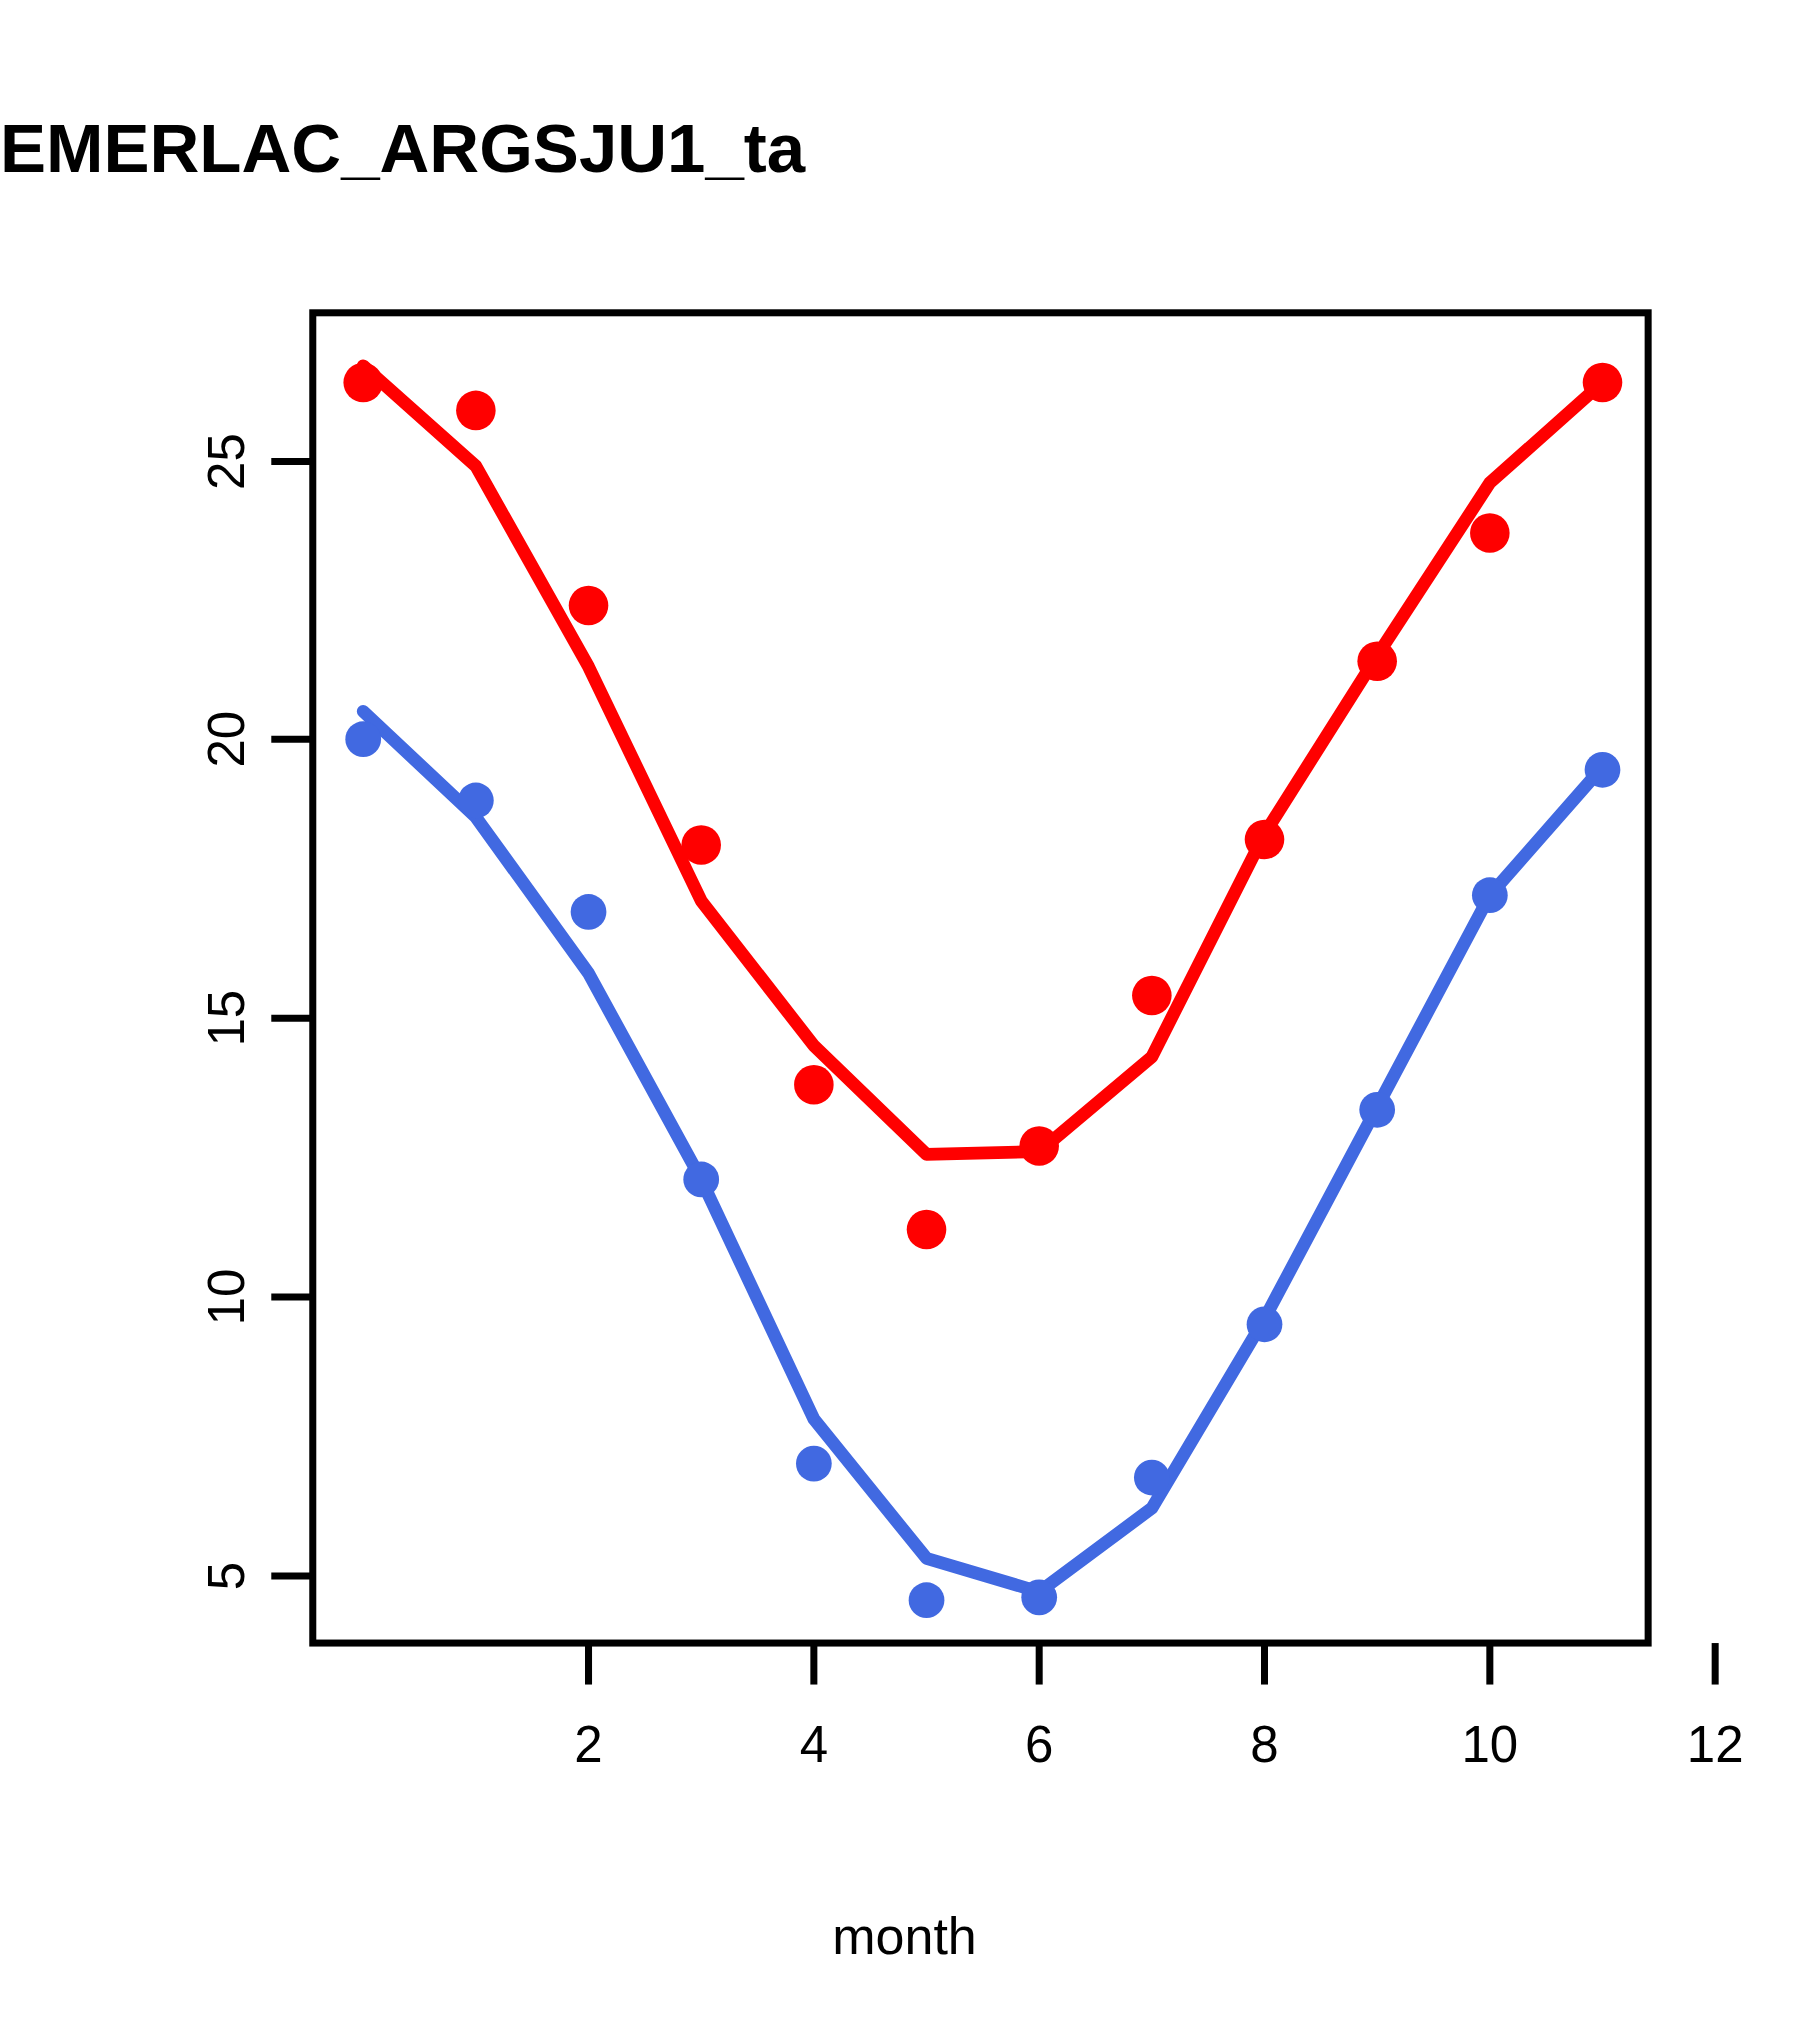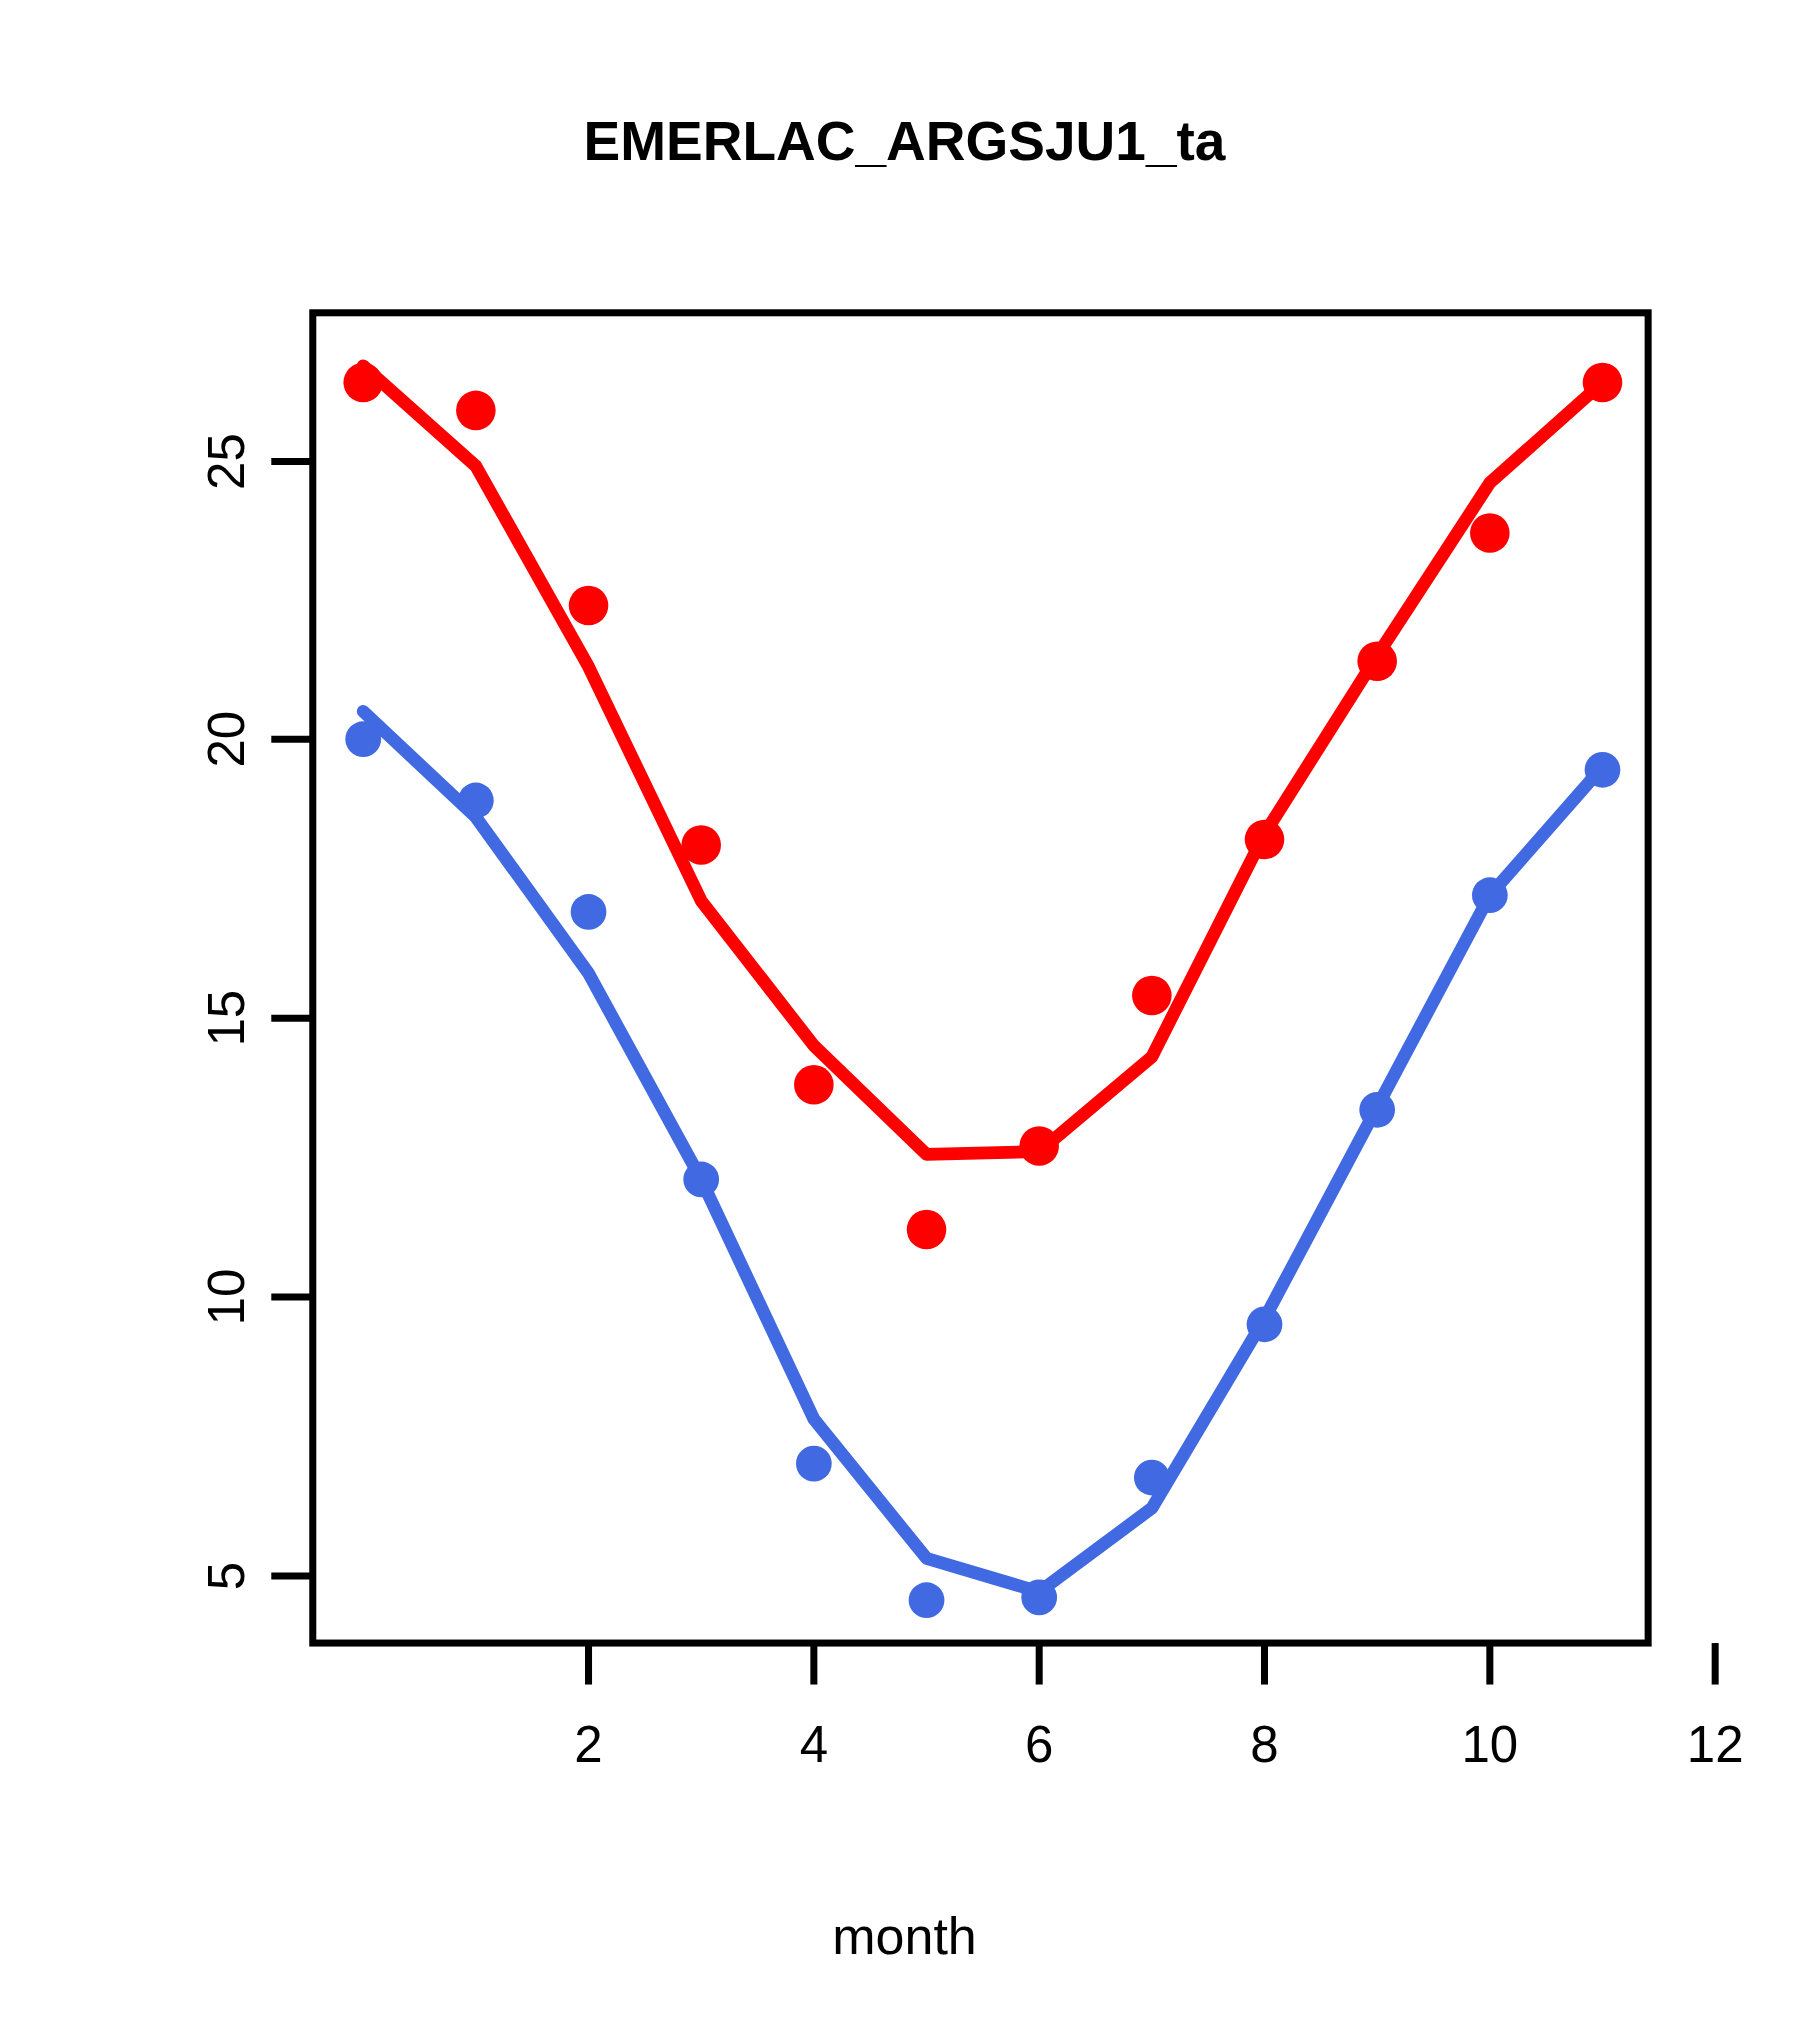--- a/index.html
+++ b/index.html
@@ -17,24 +17,24 @@
     position: relative;
     width: 1809px;
     height: 2035px;
     background: #ffffff;
   }
   #chart-title {
     position: absolute;
     left: 0;
     top: 109px;
     width: 1809px;
-    text-align: center;
+    text-align: left;
     font-family: "Liberation Sans", sans-serif;
     font-weight: bold;
-    font-size: 55px;
+    font-size: 69px;
     letter-spacing: 0px;
     color: #000000;
     white-space: nowrap;
   }
   #xlabel {
     position: absolute;
     left: 0;
     top: 1906px;
     width: 1809px;
     text-align: center;

